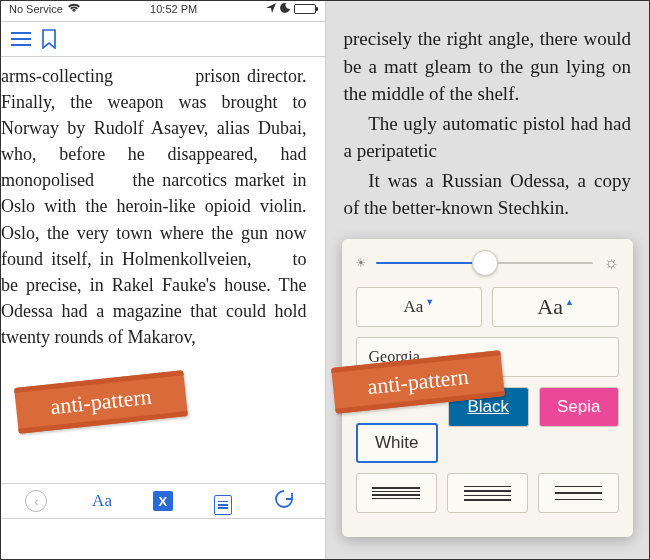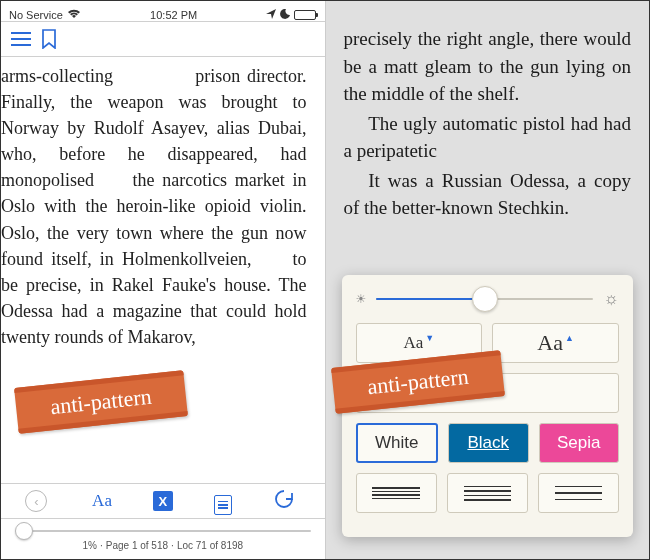--- a/index.html
+++ b/index.html
@@ -19,21 +19,21 @@
   }
   .divider {
     width: 1px;
     background: #ccc;
     height: 100%;
   }
   
   .status-bar {
     height: 20px;
     display: flex;
-    align-items: flex-end;
+    align-items: flex-start;
     justify-content: space-between;
     padding: 2px 8px 0 8px;
     font-size: 11px;
     color: #333;
   }
   .status-left, .status-right { display: flex; align-items: center; gap: 4px; }
   .wifi-icon { font-size: 11px; }
   .battery {
     width: 22px; height: 10px; border: 1px solid #333; border-radius: 2px;
     position: relative;
@@ -191,21 +191,21 @@
   }
   .btn.font-large { font-size: 22px; }
   .select-row {
     margin-bottom: 10px;
   }
   .select {
     height: 40px; border: 1px solid #cfcabb; border-radius: 3px;
     background: #fbfaf4; display: flex; align-items: center;
     padding: 0 12px; font-family: Georgia, serif; font-size: 16px; color: #333;
   }
-  .theme-row .btn.white-sel { border: 2px solid #2a6ad8; color: #333; }
+  .theme-row .btn.white-sel { border: 2px solid #2a6ad8; color: #333; margin-top: 36px; }
   .theme-row .btn.black { background: #0369a1; color: #fff; text-decoration: underline; }
   .theme-row .btn.sepia { background: #ec4899; color: #fff; }
   .spacing-row .btn {
     padding: 0;
   }
   .lines {
     display: flex; flex-direction: column; gap: 3px;
     width: 60%;
   }
   .lines.tight { gap: 2px; }
@@ -294,26 +294,20 @@
         </span>
     </div>
     <div class="tb-btn sync-icon">
       <svg width="22" height="22" viewBox="0 0 22 22">
           <path d="M11 3 A8 8 0 1 0 19 11" fill="none" stroke="#2a6ad8" stroke-width="1.8"></path>
           <path d="M19 5 L19 11 L13 11" fill="none" stroke="#2a6ad8" stroke-width="1.8"></path>
         </svg>
     </div>
   </div>
 
-  <div class="progress-row">
-    <div class="progress-track">
-      <div class="progress-thumb"></div>
-    </div>
-    <div class="progress-label">1%  ·  Page 1 of 518  ·  Loc 71 of 8198</div>
-  </div>
 </div>
 
 <div class="divider"></div>
 
 <div class="phone">
   <div class="phone2-content">
     <div class="book-text-right">
       <p>precisely the right angle, there would be a matt gleam to the gun lying on the middle of the shelf.</p>
       <p class="indent">The ugly automatic pistol had   had   a   peripatetic</p>
       <p class="indent">It was a Russian Odessa, a copy of the better-known Stechkin.</p>

